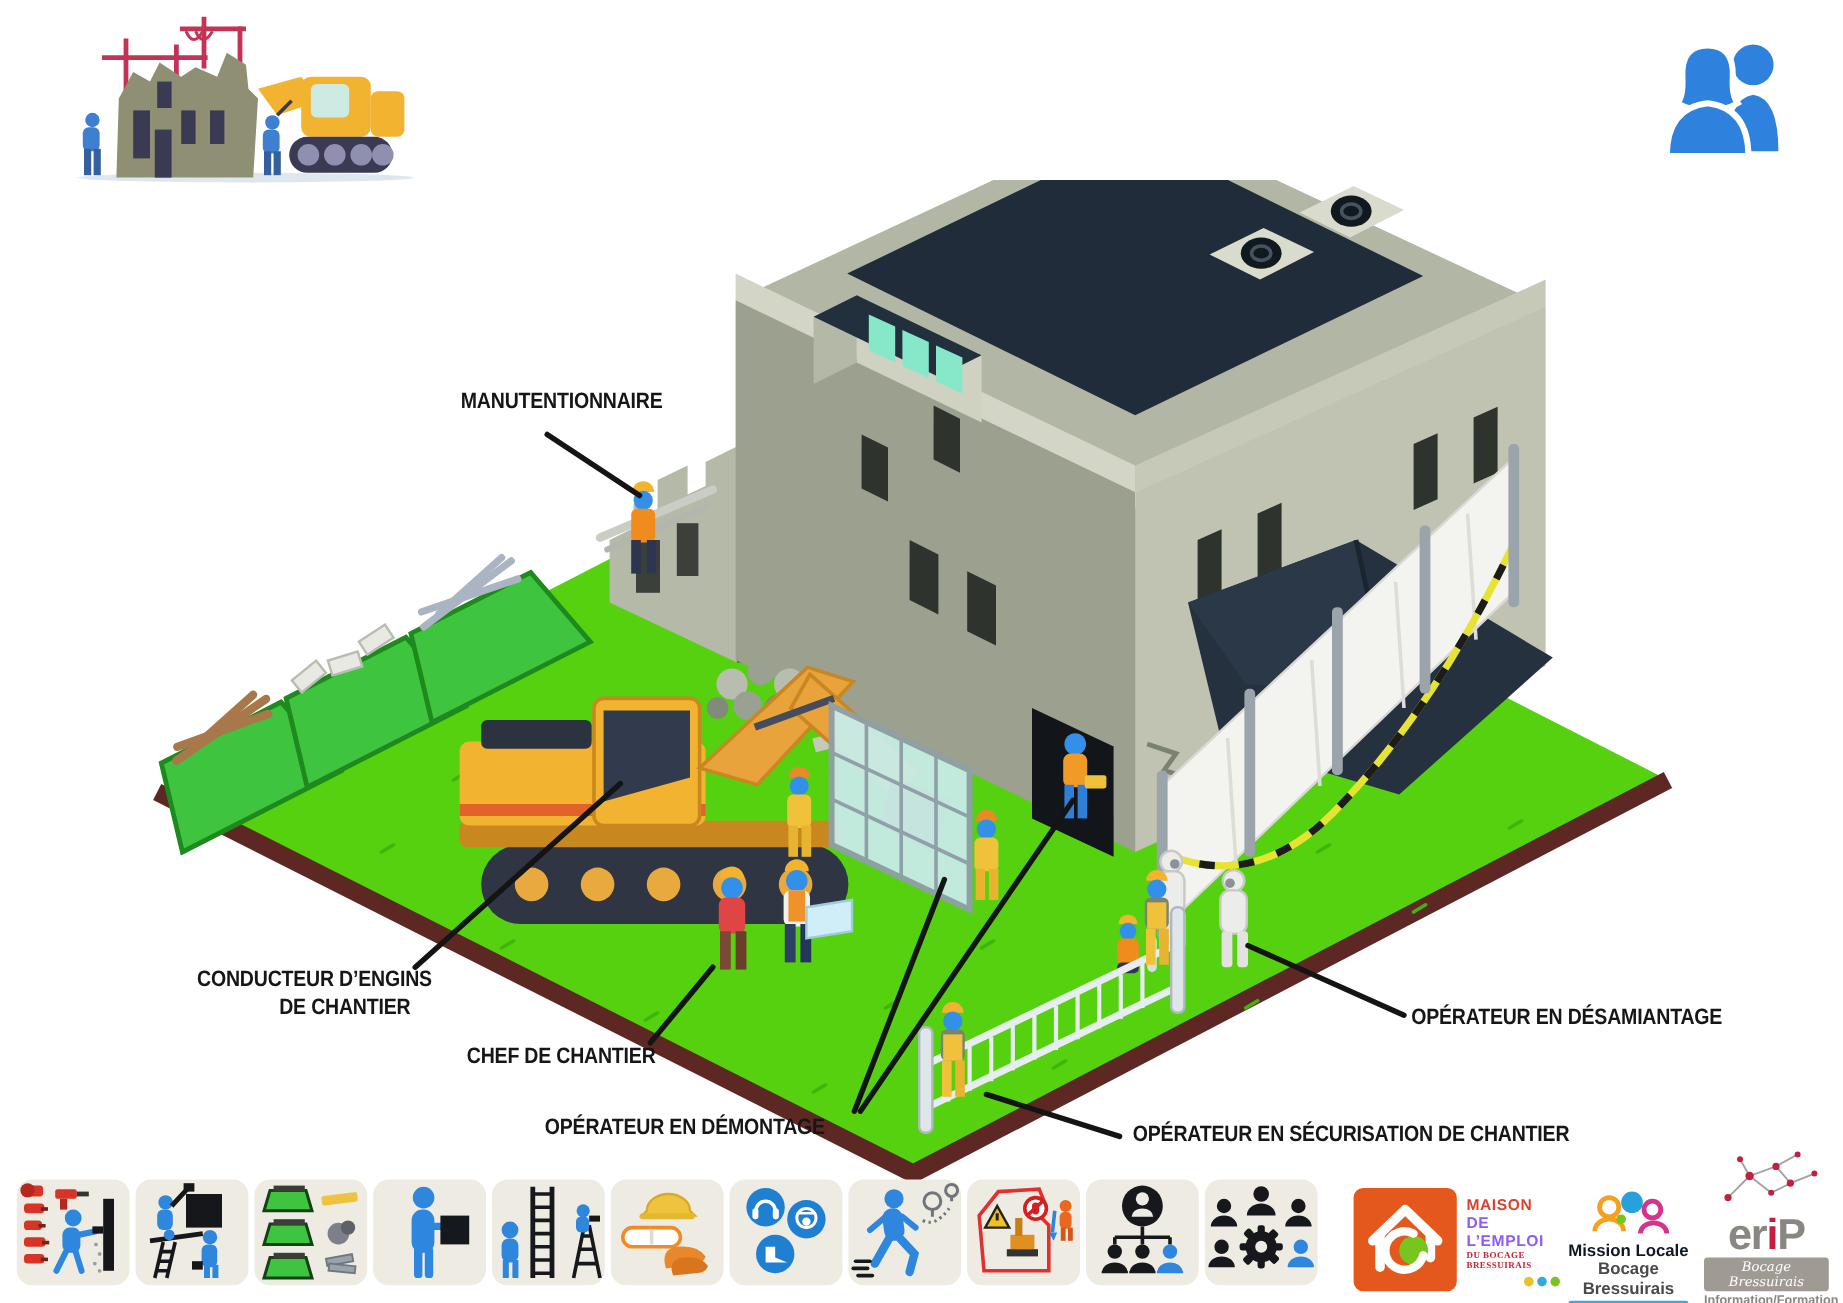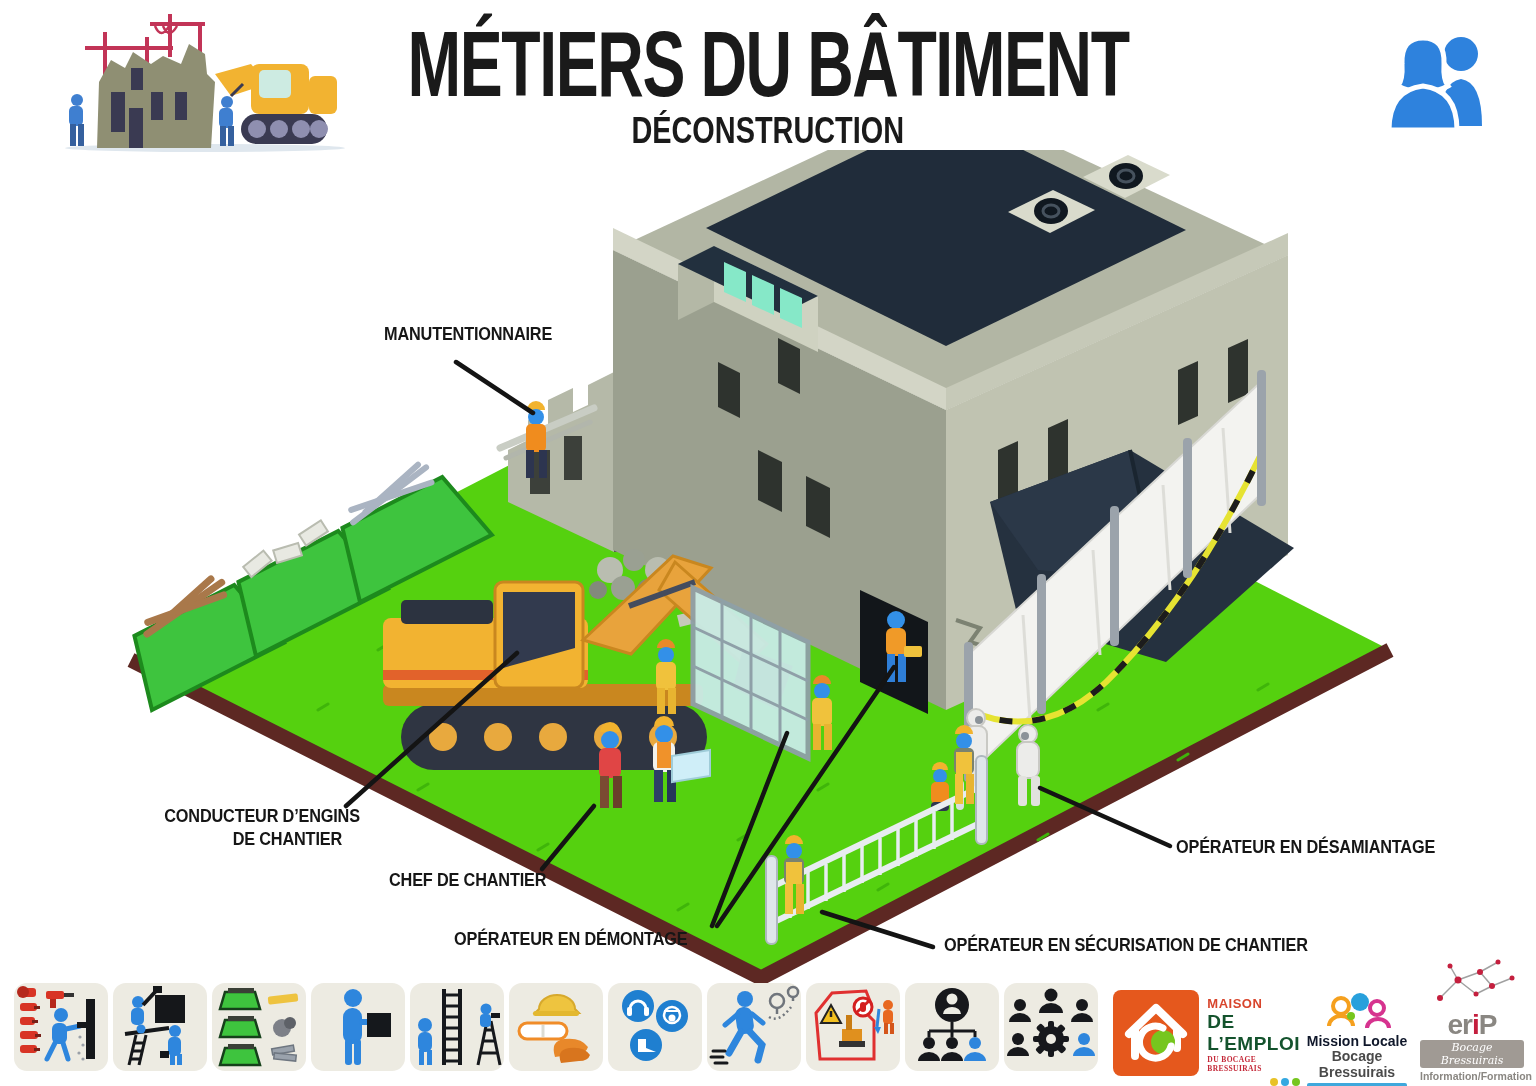--- a/index.html
+++ b/index.html
@@ -18,31 +18,31 @@
   .lbl.right{text-align:right;transform-origin:right center;}
   
   #tiles{left:14px;top:983px;display:flex;gap:5px;}
   .tile{width:94px;height:88px;border-radius:13px;background:#edebe2;flex:0 0 auto;
         display:flex;align-items:center;justify-content:center;}
   
   #maison-logo{left:1128px;top:990px;width:172px;height:86px;display:flex;gap:8px;justify-content:flex-end;}
   #maison-square{width:86px;height:86px;border-radius:8px;background:#e5581d;flex:0 0 auto;}
   #maison-text{padding-top:6px;}
   #maison-text .m1{font-size:13px;font-weight:800;color:#d8452c;letter-spacing:.5px;}
-  #maison-text .m2{font-size:19px;font-weight:800;color:#14532d;letter-spacing:.5px;}
+  #maison-text .m2{font-size:13px;font-weight:800;color:#8b5cf6;letter-spacing:.5px;}
   #maison-text .m3{font-size:7.5px;font-weight:800;color:#c42737;letter-spacing:.4px;font-family:Liberation Serif, serif;}
   #maison-dots{display:flex;gap:3px;margin-top:5px;justify-content:flex-end;}
   #maison-dots i{width:8px;height:8px;border-radius:50%;display:block;}
   #mission-logo{left:1302px;top:992px;width:110px;text-align:center;}
   #mission-logo .t1{font-size:14px;font-weight:700;color:#0f172a;line-height:1.1;}
   #mission-logo .t2{font-size:14px;font-weight:700;color:#4a4a4a;line-height:1.1;}
   #mission-banner{margin:3px auto 0;background:#3fa8dc;color:#fff;font-size:7.5px;font-weight:700;
       letter-spacing:.8px;padding:3px 4px;border-radius:2px;width:92px;}
   #erip-logo{left:1420px;top:958px;width:104px;text-align:center;}
-  #erip-word{font-size:28px;font-weight:800;color:#8a8782;line-height:.9;letter-spacing:-1px;}
+  #erip-word{font-size:36px;font-weight:800;color:#8a8782;line-height:.9;letter-spacing:-1px;}
   #erip-word .red{color:#c41f3e;}
   #erip-banner{background:#a09a94;color:#fff;border-radius:3px;font-style:italic;
       font-family:"DejaVu Serif",serif;font-size:11px;padding:1px 0;margin-top:3px;}
   #erip-sub{font-size:10.5px;color:#8a8782;font-weight:700;margin-top:2px;}
 </style>
 </head>
 <body>
 
 <div id="page">
 
@@ -86,24 +86,20 @@
       <rect x="15" y="112" width="6" height="22" fill="#35609e"></rect>
         <rect x="23" y="112" width="6" height="22" fill="#35609e"></rect>
       <circle cx="172" cy="90" r="6" fill="#3f7fd0"></circle>
         <rect x="164" y="96" width="14" height="20" rx="5" fill="#3f7fd0"></rect>
       <rect x="165" y="114" width="6" height="20" fill="#35609e"></rect>
         <rect x="173" y="114" width="6" height="20" fill="#35609e"></rect>
       <line x1="176" y1="84" x2="188" y2="72" stroke="#3a3a52" stroke-width="3"></line>
     </g>
   </svg>
 
-  <div class="abs" id="title-block">
-    <div id="main-title">MÉTIERS DU BÂTIMENT</div><br>
-    <div id="sub-title">DÉCONSTRUCTION</div>
-  </div>
 
   <svg class="abs" style="left:1383px;top:26px" width="112" height="116" viewBox="0 0 112 116">
     <g fill="#2e82dd">
       <circle cx="78" cy="28" r="17"></circle>
       <path d="M57,100 Q57,56 78,53 Q99,56 99,100 Z"></path>
     </g>
     <g fill="#ffffff">
         <path d="M50,100 Q50,50 44,48 L60,48 Q54,56 54,100 Z" opacity="0"></path>
       </g>
     <g fill="#2e82dd" stroke="#ffffff" stroke-width="5">

